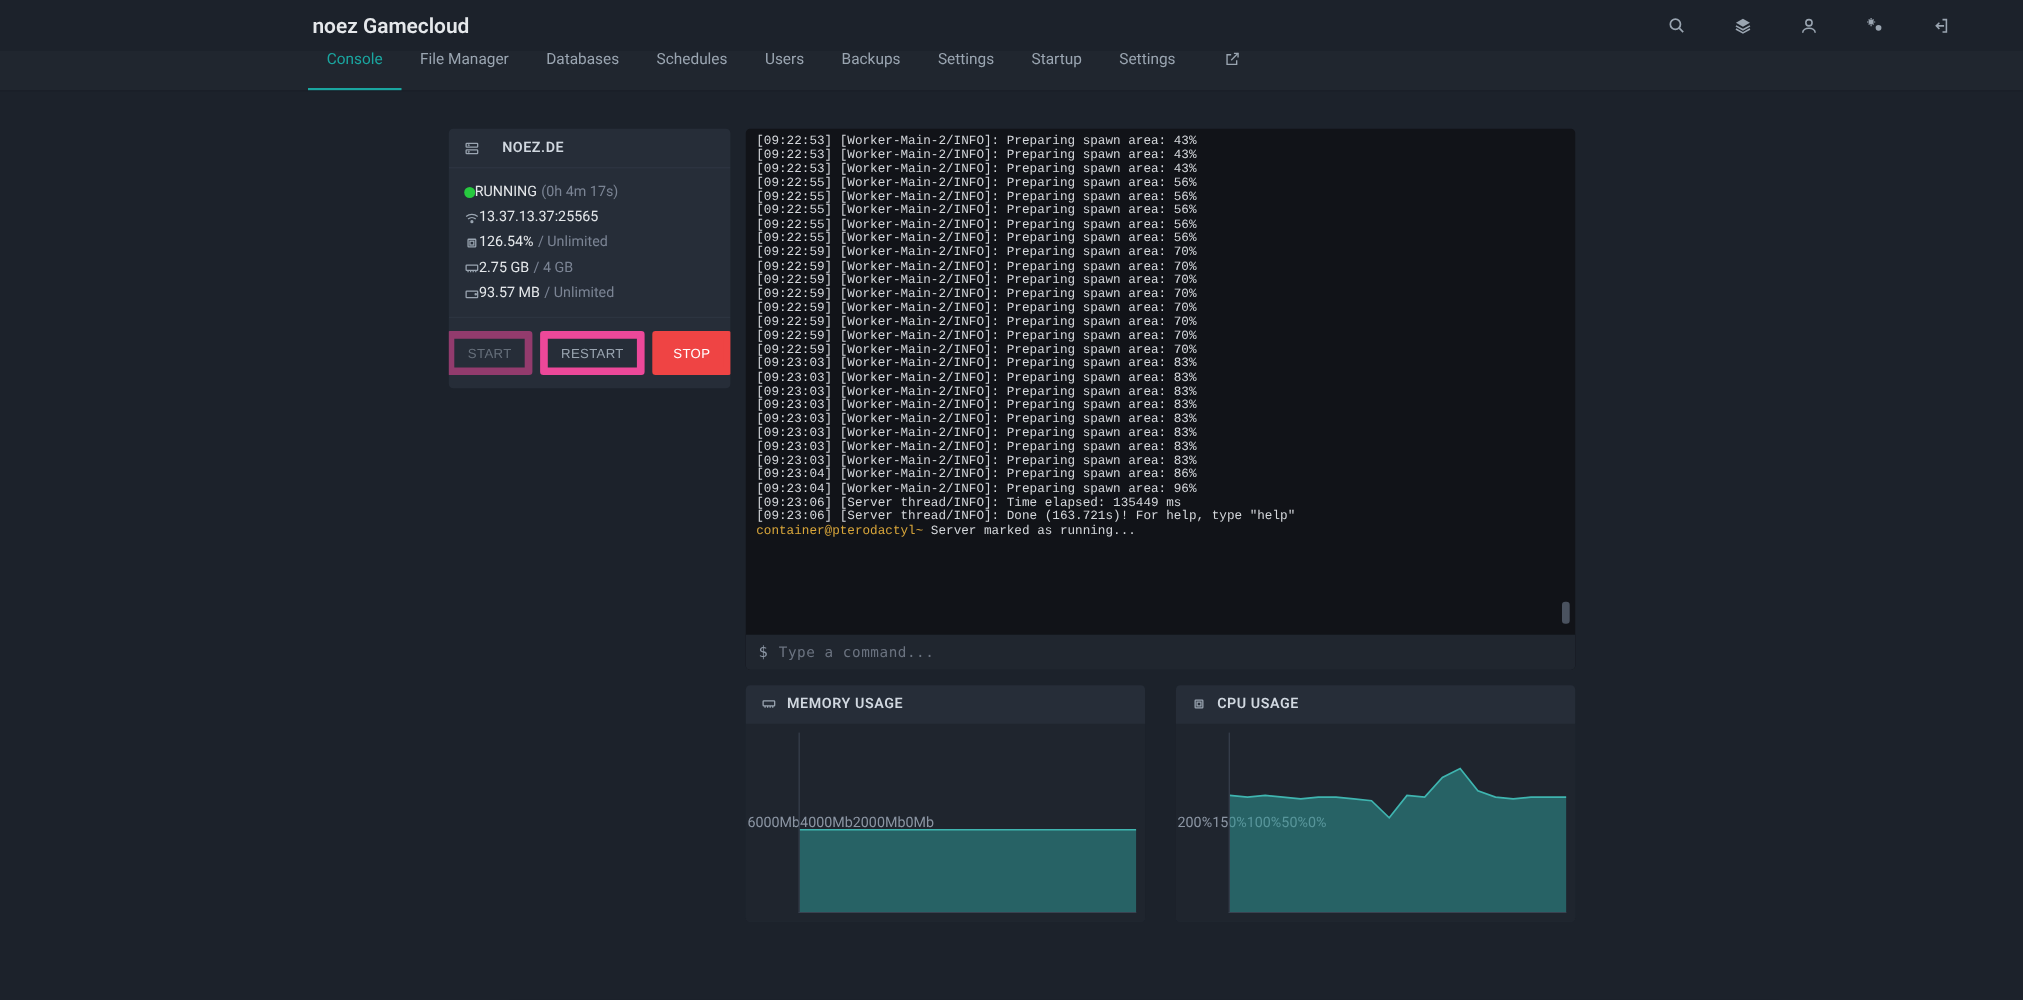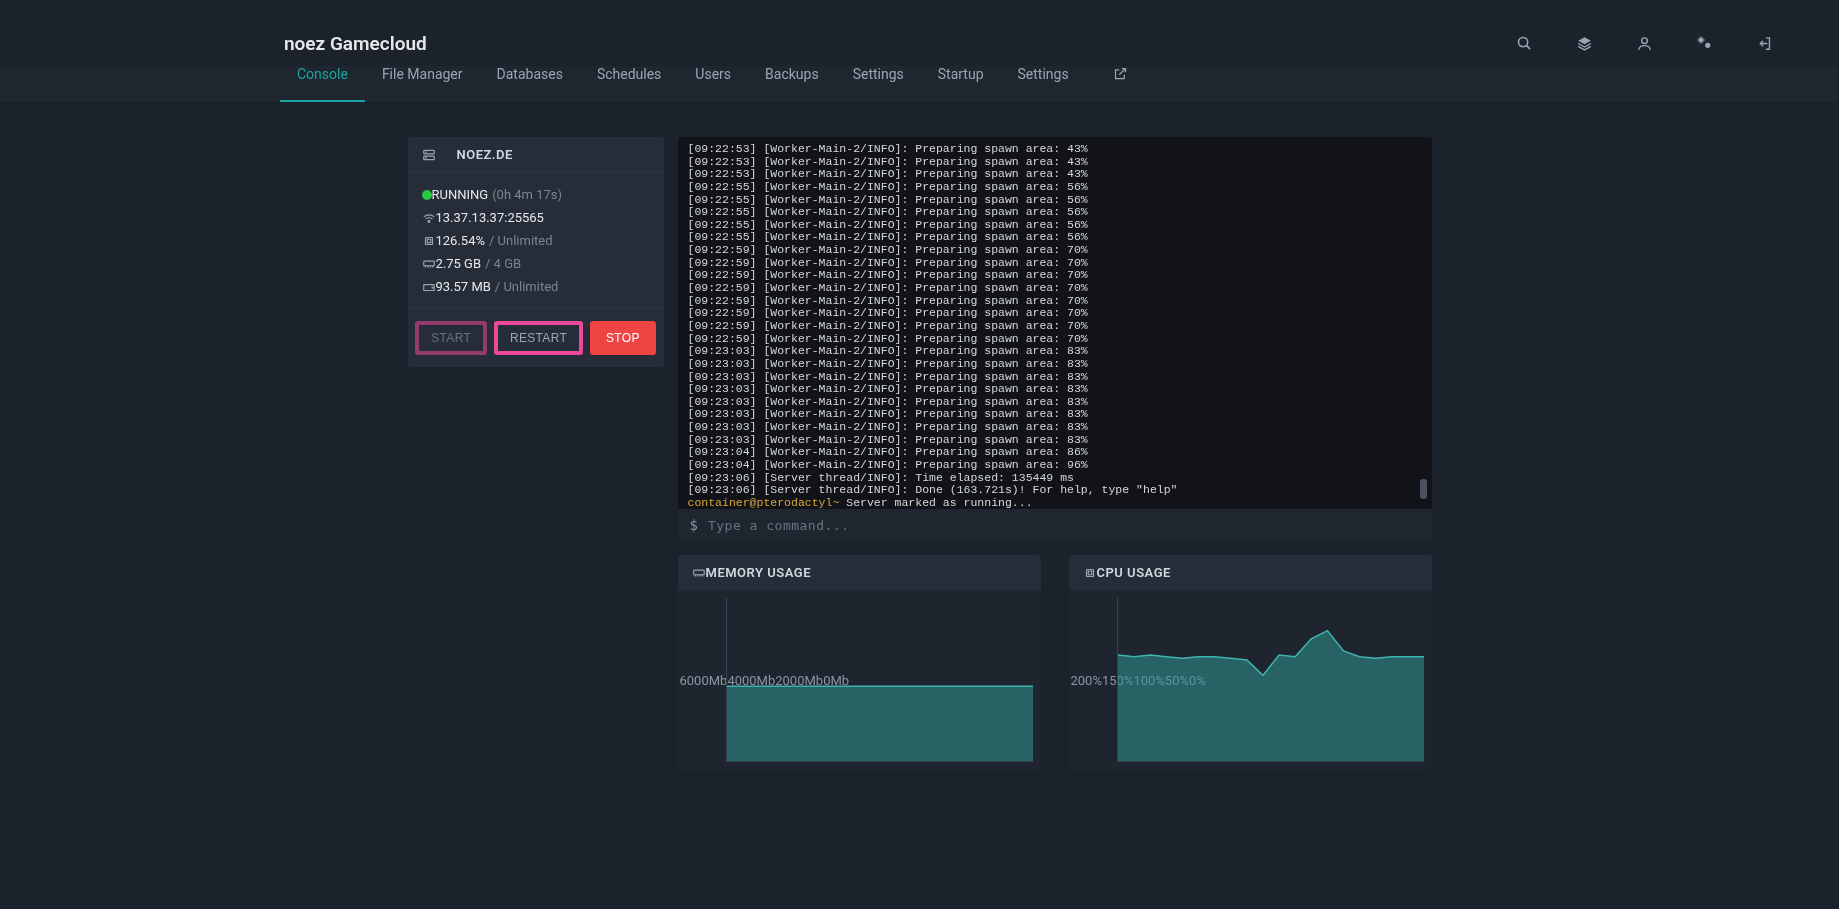--- a/index.html
+++ b/index.html
@@ -9,21 +9,20 @@
   font-family: -apple-system, BlinkMacSystemFont, "Segoe UI", Roboto, sans-serif;
   font-size: 14px;
   min-height: 100vh;
 }
 .topbar {
   background: #1c222b;
   height: 46px;
   display: flex;
   align-items: center;
   padding: 0 56px 0 284px;
-  margin-top: 20px;
 }
 .brand {
   font-size: 19px;
   font-weight: 600;
   color: #e5e8eb;
 }
 .topbar-icons {
   margin-left: auto;
   display: flex;
   gap: 42px;
@@ -100,21 +99,21 @@
 .btn-row {
   padding: 12px 14px;
   display: flex; justify-content: center; gap: 7px;
 }
 .btn {
   padding: 6px 12px;
   border-radius: 3px;
   font-size: 12px;
   font-weight: 500;
   cursor: pointer;
-  border: 4px solid #ec4899;
+  border: 7px solid #ec4899;
   background: transparent;
   color: #9aa5b1;
   letter-spacing: 0.3px;
 }
 .btn.danger {
   background: #ef4444;
   border-color: #ef4444;
   color: #fff;
 }
 .btn.disabled { opacity: 0.55; cursor: default; }
@@ -126,21 +125,21 @@
   background: #111318;
   border-radius: 4px;
   overflow: hidden;
 }
 .console-output {
   padding: 6px 10px 4px 10px;
   font-family: "SFMono-Regular", Consolas, "Liberation Mono", Menlo, monospace;
   font-size: 11.5px;
   line-height: 1.1;
   color: #d4d7db;
-  height: 372px;
+  height: 460px;
   overflow: hidden;
   position: relative;
 }
 .console-line { white-space: pre; }
 .prompt-line .p1 { color: #d9a63a; }
 .prompt-line .p2 { color: #d4d7db; text-align: right; }
 .scroll-stub {
   position: absolute;
   right: 5px;
   bottom: 10px;
@@ -170,21 +169,21 @@
   display: flex; gap: 28px;
 }
 .chart-card {
   flex: 1;
   background: #262d38;
   border-radius: 4px;
   overflow: hidden;
 }
 .chart-title-row {
   padding: 10px 14px;
-  display: flex; align-items: flex-end; 
+  display: flex; align-items: flex-start; gap: 10px;
 }
 .chart-body {
   background: #1f252e;
   padding: 8px 8px 8px 2px;
 }
 .chart-area {
   display: flex;
   height: 164px;
 }
 .y-axis {

